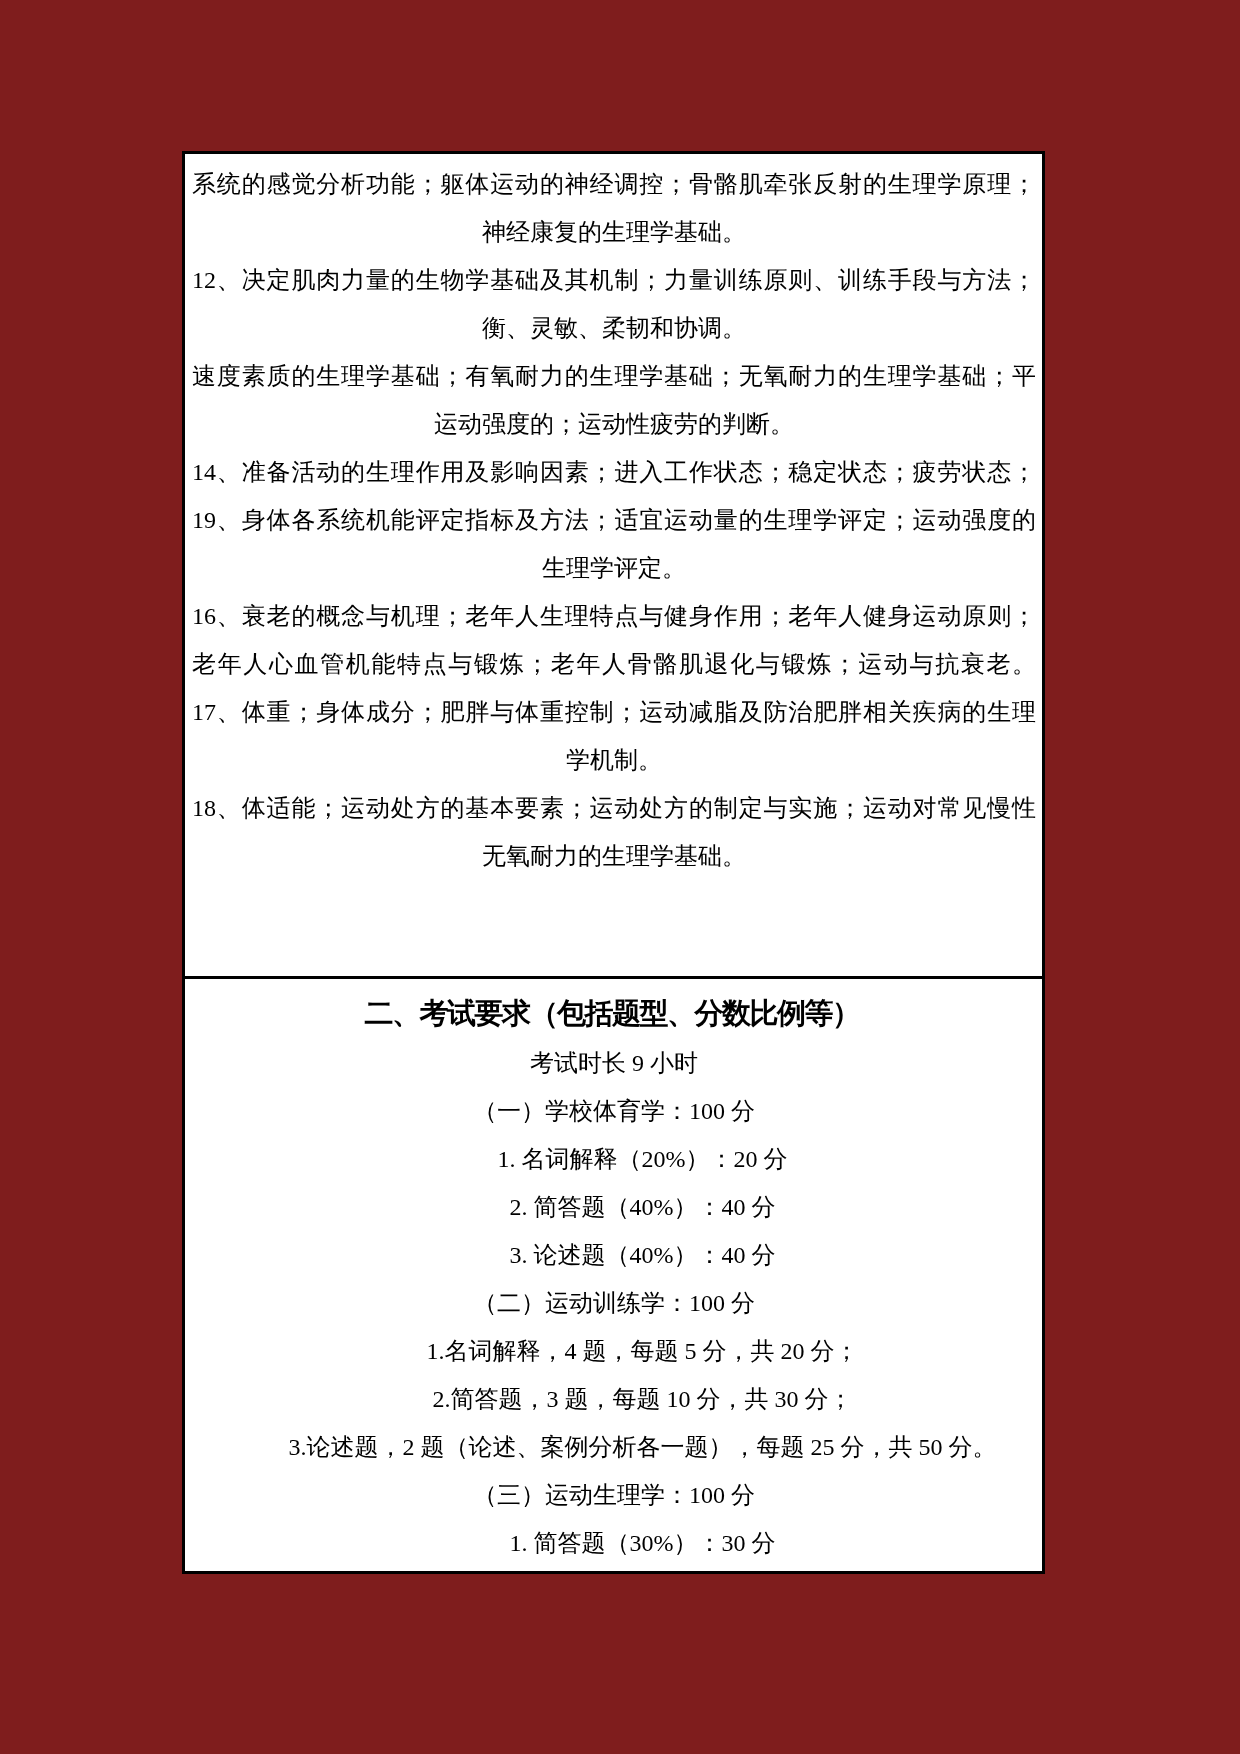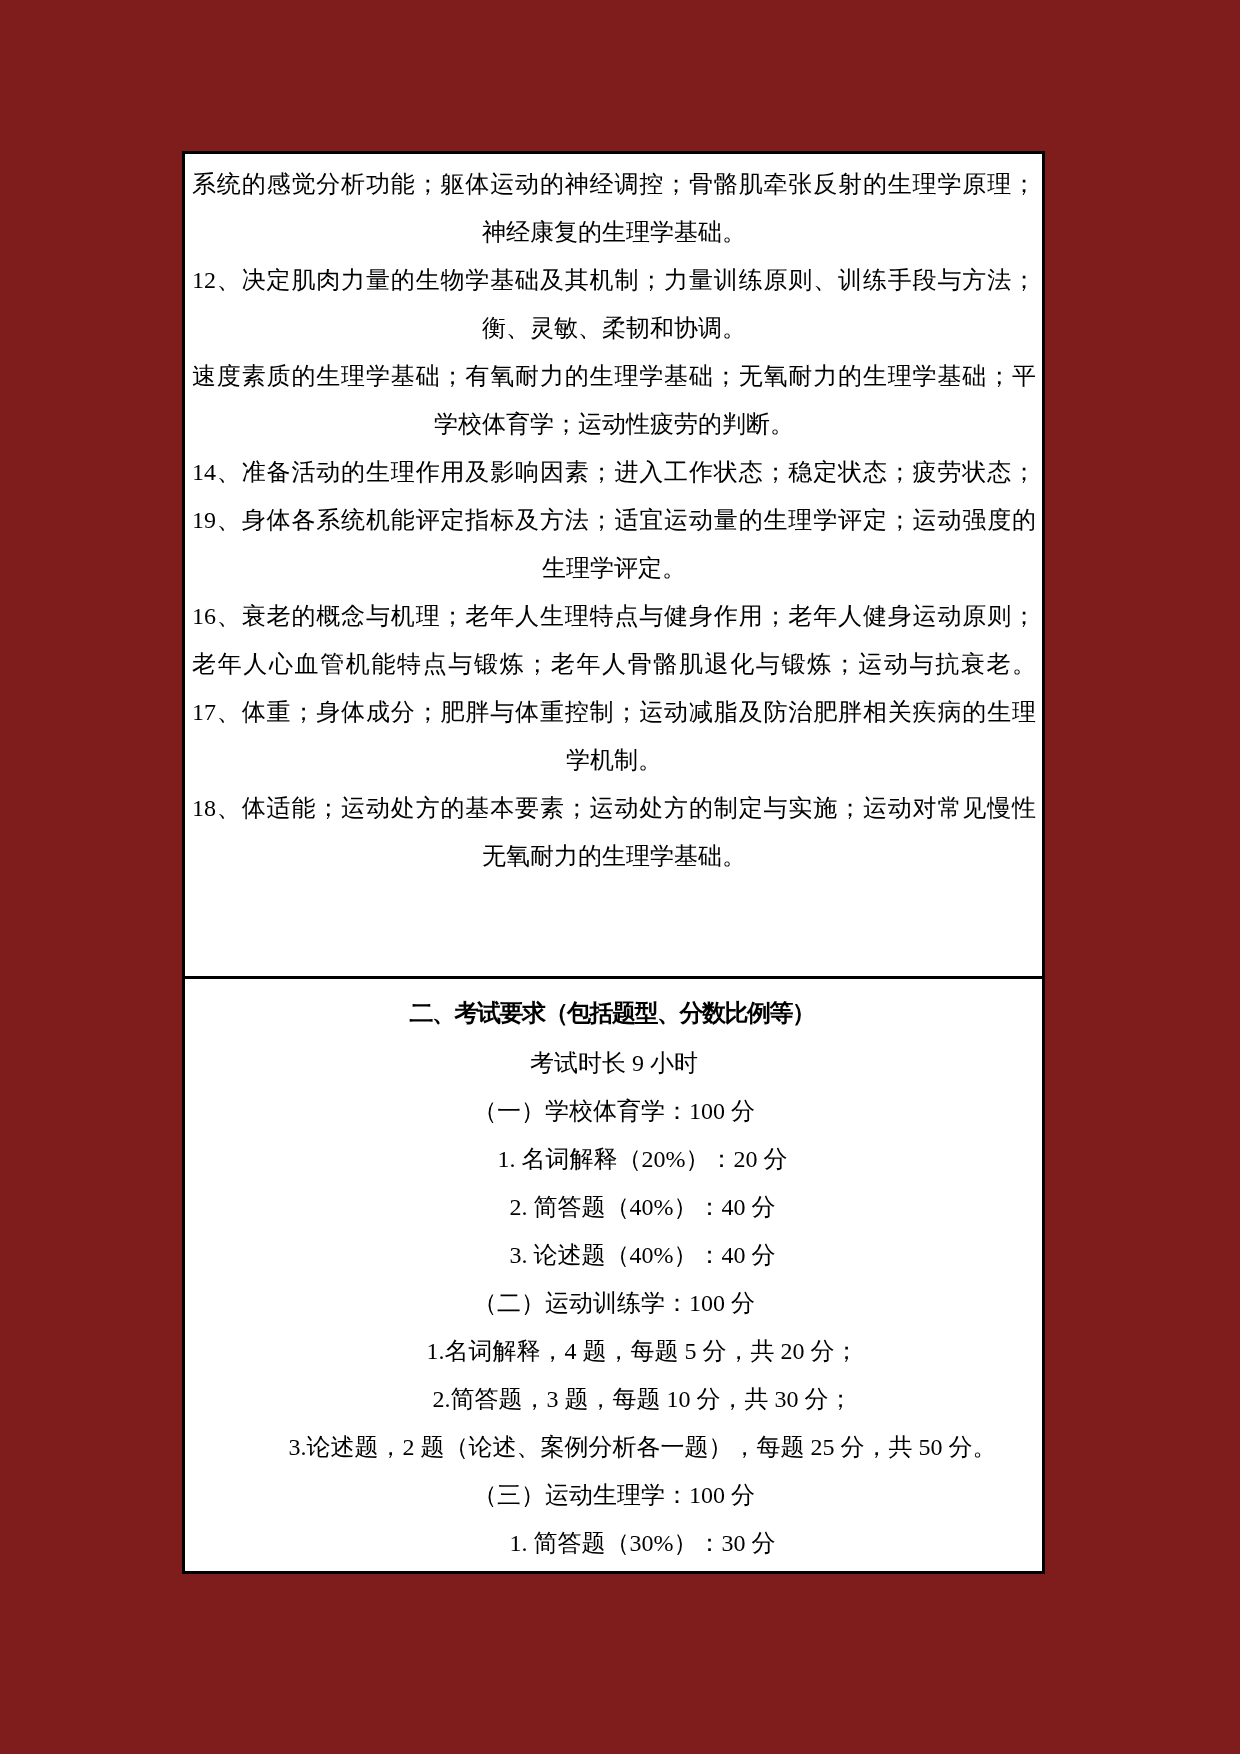--- a/index.html
+++ b/index.html
@@ -42,40 +42,40 @@
     text-align: center;
   }
   .fill {
     text-align: justify;
     text-align-last: justify;
   }
   .ind2 { padding-left: 57px; }
   .heading {
     font-family: "Liberation Sans", "DejaVu Sans", sans-serif;
     font-weight: bold;
-    font-size: 24px;
+    font-size: 29px;
     letter-spacing: -1.5px;
     line-height: 52px;
     white-space: nowrap;
     margin-left: -4px;
   }
 </style>
 </head>
 <body>
 
 <div class="page">
   <div class="doc-table">
 
     <div class="cell row1">
       <p class="ln fill">系统的感觉分析功能；躯体运动的神经调控；骨骼肌牵张反射的生理学原理；</p>
       <p class="ln">神经康复的生理学基础。</p>
       <p class="ln fill">12、决定肌肉力量的生物学基础及其机制；力量训练原则、训练手段与方法；</p>
       <p class="ln">衡、灵敏、柔韧和协调。</p>
       <p class="ln fill">速度素质的生理学基础；有氧耐力的生理学基础；无氧耐力的生理学基础；平</p>
-      <p class="ln">学校体育学；运动性疲劳的判断。</p>
+      <p class="ln">运动强度的；运动性疲劳的判断。</p>
       <p class="ln fill">14、准备活动的生理作用及影响因素；进入工作状态；稳定状态；疲劳状态；</p>
       <p class="ln fill">19、身体各系统机能评定指标及方法；适宜运动量的生理学评定；运动强度的</p>
       <p class="ln">生理学评定。</p>
       <p class="ln fill">16、衰老的概念与机理；老年人生理特点与健身作用；老年人健身运动原则；</p>
       <p class="ln fill">老年人心血管机能特点与锻炼；老年人骨骼肌退化与锻炼；运动与抗衰老。</p>
       <p class="ln fill">17、体重；身体成分；肥胖与体重控制；运动减脂及防治肥胖相关疾病的生理</p>
       <p class="ln">学机制。</p>
       <p class="ln fill">18、体适能；运动处方的基本要素；运动处方的制定与实施；运动对常见慢性</p>
       <p class="ln">无氧耐力的生理学基础。</p>
     </div>

